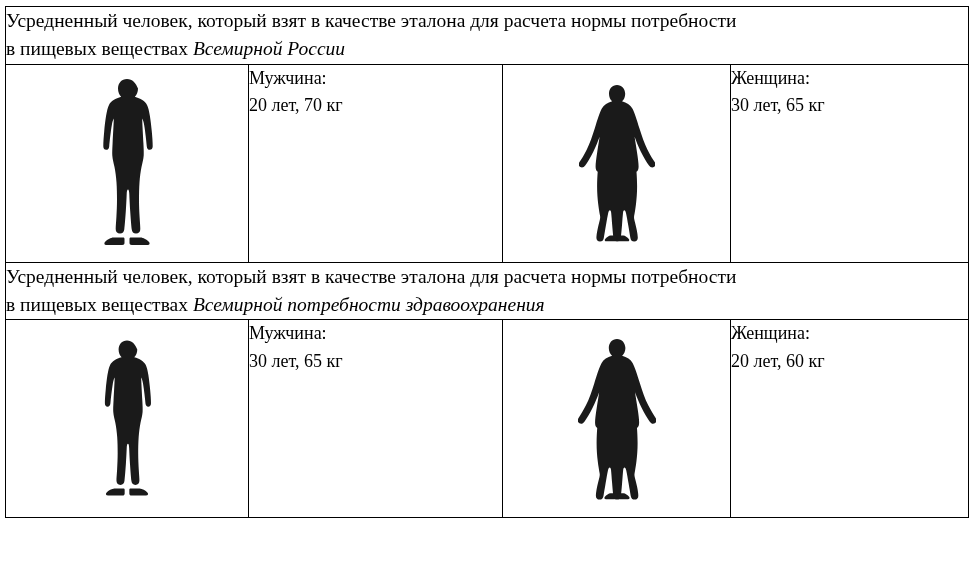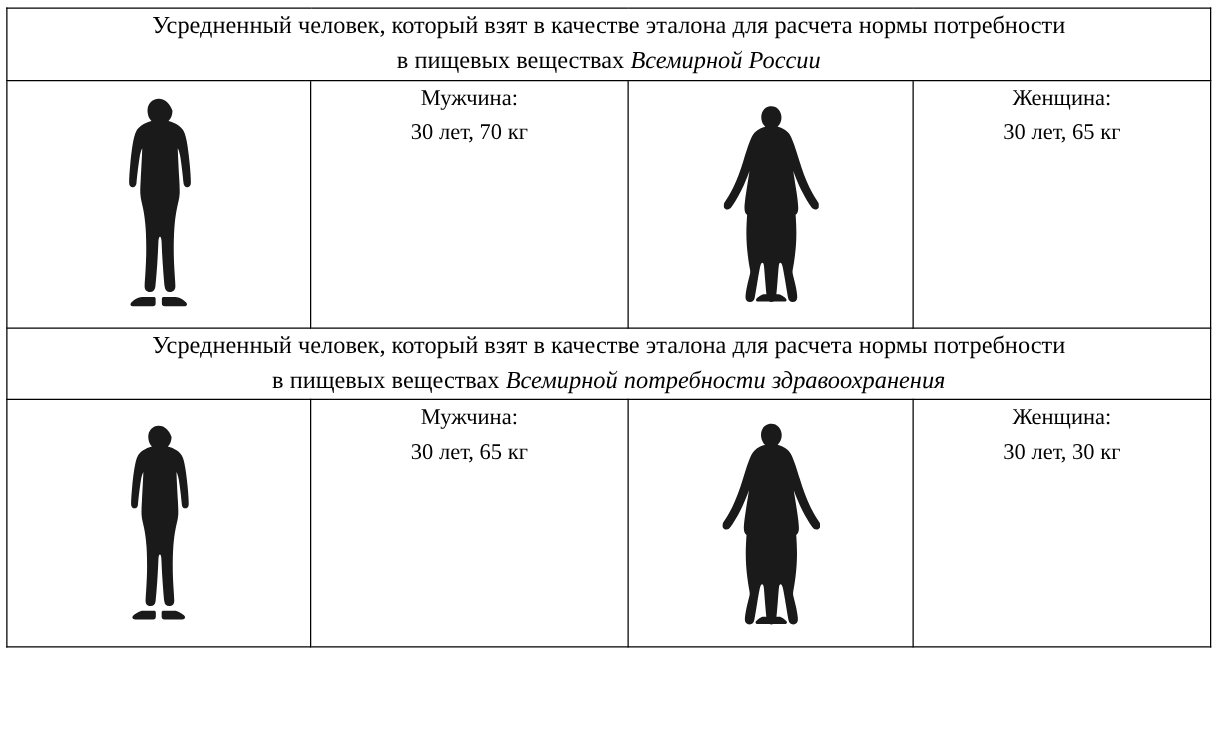--- a/index.html
+++ b/index.html
@@ -18,21 +18,20 @@
     position: relative;
     width: 973px;
     height: 588px;
     box-sizing: border-box;
   }
   table.ref-table {
     border-collapse: collapse;
     width: 963px;
     margin: 6px 18px 0 5px;
     table-layout: fixed;
-    text-align: center;
   }
   table.ref-table td {
     border: 1.6px solid #000000;
     vertical-align: top;
     padding: 0;
   }
   .caption-cell {
     padding: 7px 9px 10px 9px;
     font-size: 19.5px;
     line-height: 1.45;
@@ -92,21 +91,21 @@
         <td class="fig-cell">
           <div class="fig-wrap">
             <svg width="60" height="172" viewBox="0 0 60 172" aria-hidden="true">
               <path fill="#1a1a1a" d="M30 2c-5.4 0-9 4.2-9 9.6 0 3.4 1.3 6.4 3.2 8.2-5.6 1.5-10.4 4.4-12.2 8.2C9.6 32.6 8.2 44 7.2 54.6c-.5 5.4-.9 10.6-.9 14.6 0 2.3 1.2 3.6 2.9 3.6 1.7 0 2.8-1.3 3-3.4.5-5.6 1.5-14.6 2.6-21.2.5-3 1.2-5.2 2-6.6-.2 6.6-.8 16.8-1.2 24.4-.3 5.6-.5 9.8-.3 12.4.3 4 1.4 7.6 2.2 11.6.9 4.4 1.6 9.8 2 15.4.4 5.8.5 11.8.5 17 0 6.4-.3 12.4-.6 17.6-.3 5.2-.7 9.4-.7 12 0 2.8 1.5 4.6 4.3 4.6 2.6 0 4-1.6 4.3-4.4.4-3.6 1-10.6 1.5-18 .4-6 .7-12.2.9-17.2.1-3 .6-4.6 1.3-4.6.7 0 1.2 1.6 1.3 4.6.2 5 .5 11.2.9 17.2.5 7.4 1.1 14.4 1.5 18 .3 2.8 1.7 4.4 4.3 4.4 2.8 0 4.3-1.8 4.3-4.6 0-2.6-.4-6.8-.7-12-.3-5.2-.6-11.2-.6-17.6 0-5.2.1-11.2.5-17 .4-5.6 1.1-11 2-15.4.8-4 1.9-7.6 2.2-11.6.2-2.6 0-6.8-.3-12.4-.4-7.6-1-17.8-1.2-24.4.8 1.4 1.5 3.6 2 6.6 1.1 6.6 2.1 15.6 2.6 21.2.2 2.1 1.3 3.4 3 3.4 1.7 0 2.9-1.3 2.9-3.6 0-4-.4-9.2-.9-14.6-1-10.6-2.4-22-4.8-26.6-1.8-3.8-6.6-6.7-12.2-8.2 1.9-1.8 3.2-4.8 3.2-8.2C39 6.2 35.4 2 30 2z"></path>
               <path fill="#1a1a1a" d="M16.5 160.5c-2.6 0-6.6 2.4-8.3 4.2-1.4 1.5-1 3.3 1.6 3.3h15.4c1.6 0 2.3-.8 2.3-2.2v-3.9c0-.9-.6-1.4-1.5-1.4h-9.5zM43.5 160.5c2.6 0 6.6 2.4 8.3 4.2 1.4 1.5 1 3.3-1.6 3.3H34.8c-1.6 0-2.3-.8-2.3-2.2v-3.9c0-.9.6-1.4 1.5-1.4h9.5z"></path>
             </svg>
           </div>
         </td>
         <td class="label-cell">
           <span class="label-line">Мужчина:</span>
-          <span class="label-line">30 лет, 70 кг</span>
+          <span class="label-line">20 лет, 70 кг</span>
         </td>
         <td class="fig-cell">
           <div class="fig-wrap">
             <svg width="76" height="160" viewBox="0 0 76 160" aria-hidden="true">
               <path fill="#1a1a1a" d="M38 2c-4.8 0-8 3.8-8 8.8 0 3.2 1.3 6 3.2 7.5-4.6 1.3-8.4 3.8-10.2 7-2.2 3.8-4.6 11.6-7.2 20-2.3 7.4-5 15.2-8.1 21.4-2.6 5.2-5.4 9.7-7.2 12.4-1.3 2-.9 4 .8 5 1.7 1 3.6.4 4.9-1.5 2.2-3.2 5.2-8 8-13.6 2.4-4.8 4.6-10.2 6.4-15.2-.6 4.2-1.6 10-2.4 15.4-.9 5.8-1.6 11.2-1.6 14.2 0 2.6.6 4.4 2.1 5.4-.3 4.2-.6 9.6-.6 14.8 0 6.4.5 12.4 1.1 17.4.6 5 1.3 9 1.8 11.6.3 1.6.2 2.8-.2 4.4-.6 2.4-1.5 5.8-2.2 9.2-.7 3.4-1.2 6.6-1.2 8.6 0 2.4 1.3 3.8 3.6 3.8 2.2 0 3.4-1.3 3.8-3.6.5-2.8 1.3-7.6 2.1-12.4.8-4.8 1.6-9.4 2.2-12.2.5-2.2 1.1-3.2 1.8-3.2.7 0 1.1.9 1.3 2.8.3 2.8.6 7.4 1 12.2.4 4.8.8 9.6 1.2 12.6.3 2.5 1.5 3.8 3.7 3.8s3.4-1.3 3.7-3.8c.4-3 .8-7.8 1.2-12.6.4-4.8.7-9.4 1-12.2.2-1.9.6-2.8 1.3-2.8.7 0 1.3 1 1.8 3.2.6 2.8 1.4 7.4 2.2 12.2.8 4.8 1.6 9.6 2.1 12.4.4 2.3 1.6 3.6 3.8 3.6 2.3 0 3.6-1.4 3.6-3.8 0-2-.5-5.2-1.2-8.6-.7-3.4-1.6-6.8-2.2-9.2-.4-1.6-.5-2.8-.2-4.4.5-2.6 1.2-6.6 1.8-11.6.6-5 1.1-11 1.1-17.4 0-5.2-.3-10.6-.6-14.8 1.5-1 2.1-2.8 2.1-5.4 0-3-.7-8.4-1.6-14.2-.8-5.4-1.8-11.2-2.4-15.4 1.8 5 4 10.4 6.4 15.2 2.8 5.6 5.8 10.4 8 13.6 1.3 1.9 3.2 2.5 4.9 1.5 1.7-1 2.1-3 .8-5-1.8-2.7-4.6-7.2-7.2-12.4-3.1-6.2-5.8-14-8.1-21.4-2.6-8.4-5-16.2-7.2-20-1.8-3.2-5.6-5.7-10.2-7 1.9-1.5 3.2-4.3 3.2-7.5C46 5.8 42.8 2 38 2z"></path>
               <path fill="#1a1a1a" d="M31.6 152.5c-1.5 0-4.2 2-5.4 3.4-.9 1.1-.5 2.4 1.1 2.4h8.3c1.1 0 1.6-.6 1.6-1.6v-3c0-.8-.4-1.2-1.1-1.2h-4.5zM44.4 152.5c1.5 0 4.2 2 5.4 3.4.9 1.1.5 2.4-1.1 2.4h-8.3c-1.1 0-1.6-.6-1.6-1.6v-3c0-.8.4-1.2 1.1-1.2h4.5z"></path>
             </svg>
           </div>
         </td>
         <td class="label-cell">
@@ -138,20 +137,20 @@
         <td class="fig-cell">
           <div class="fig-wrap">
             <svg width="78" height="164" viewBox="0 0 76 160" aria-hidden="true">
               <path fill="#1a1a1a" d="M38 2c-4.8 0-8 3.8-8 8.8 0 3.2 1.3 6 3.2 7.5-4.6 1.3-8.4 3.8-10.2 7-2.2 3.8-4.6 11.6-7.2 20-2.3 7.4-5 15.2-8.1 21.4-2.6 5.2-5.4 9.7-7.2 12.4-1.3 2-.9 4 .8 5 1.7 1 3.6.4 4.9-1.5 2.2-3.2 5.2-8 8-13.6 2.4-4.8 4.6-10.2 6.4-15.2-.6 4.2-1.6 10-2.4 15.4-.9 5.8-1.6 11.2-1.6 14.2 0 2.6.6 4.4 2.1 5.4-.3 4.2-.6 9.6-.6 14.8 0 6.4.5 12.4 1.1 17.4.6 5 1.3 9 1.8 11.6.3 1.6.2 2.8-.2 4.4-.6 2.4-1.5 5.8-2.2 9.2-.7 3.4-1.2 6.6-1.2 8.6 0 2.4 1.3 3.8 3.6 3.8 2.2 0 3.4-1.3 3.8-3.6.5-2.8 1.3-7.6 2.1-12.4.8-4.8 1.6-9.4 2.2-12.2.5-2.2 1.1-3.2 1.8-3.2.7 0 1.1.9 1.3 2.8.3 2.8.6 7.4 1 12.2.4 4.8.8 9.6 1.2 12.6.3 2.5 1.5 3.8 3.7 3.8s3.4-1.3 3.7-3.8c.4-3 .8-7.8 1.2-12.6.4-4.8.7-9.4 1-12.2.2-1.9.6-2.8 1.3-2.8.7 0 1.3 1 1.8 3.2.6 2.8 1.4 7.4 2.2 12.2.8 4.8 1.6 9.6 2.1 12.4.4 2.3 1.6 3.6 3.8 3.6 2.3 0 3.6-1.4 3.6-3.8 0-2-.5-5.2-1.2-8.6-.7-3.4-1.6-6.8-2.2-9.2-.4-1.6-.5-2.8-.2-4.4.5-2.6 1.2-6.6 1.8-11.6.6-5 1.1-11 1.1-17.4 0-5.2-.3-10.6-.6-14.8 1.5-1 2.1-2.8 2.1-5.4 0-3-.7-8.4-1.6-14.2-.8-5.4-1.8-11.2-2.4-15.4 1.8 5 4 10.4 6.4 15.2 2.8 5.6 5.8 10.4 8 13.6 1.3 1.9 3.2 2.5 4.9 1.5 1.7-1 2.1-3 .8-5-1.8-2.7-4.6-7.2-7.2-12.4-3.1-6.2-5.8-14-8.1-21.4-2.6-8.4-5-16.2-7.2-20-1.8-3.2-5.6-5.7-10.2-7 1.9-1.5 3.2-4.3 3.2-7.5C46 5.8 42.8 2 38 2z"></path>
               <path fill="#1a1a1a" d="M31.6 152.5c-1.5 0-4.2 2-5.4 3.4-.9 1.1-.5 2.4 1.1 2.4h8.3c1.1 0 1.6-.6 1.6-1.6v-3c0-.8-.4-1.2-1.1-1.2h-4.5zM44.4 152.5c1.5 0 4.2 2 5.4 3.4.9 1.1.5 2.4-1.1 2.4h-8.3c-1.1 0-1.6-.6-1.6-1.6v-3c0-.8.4-1.2 1.1-1.2h4.5z"></path>
             </svg>
           </div>
         </td>
         <td class="label-cell">
           <span class="label-line">Женщина:</span>
-          <span class="label-line">30 лет, 30 кг</span>
+          <span class="label-line">20 лет, 60 кг</span>
         </td>
       </tr>
 
     </tbody>
   </table>
 
 </div>
 
 </body></html>

